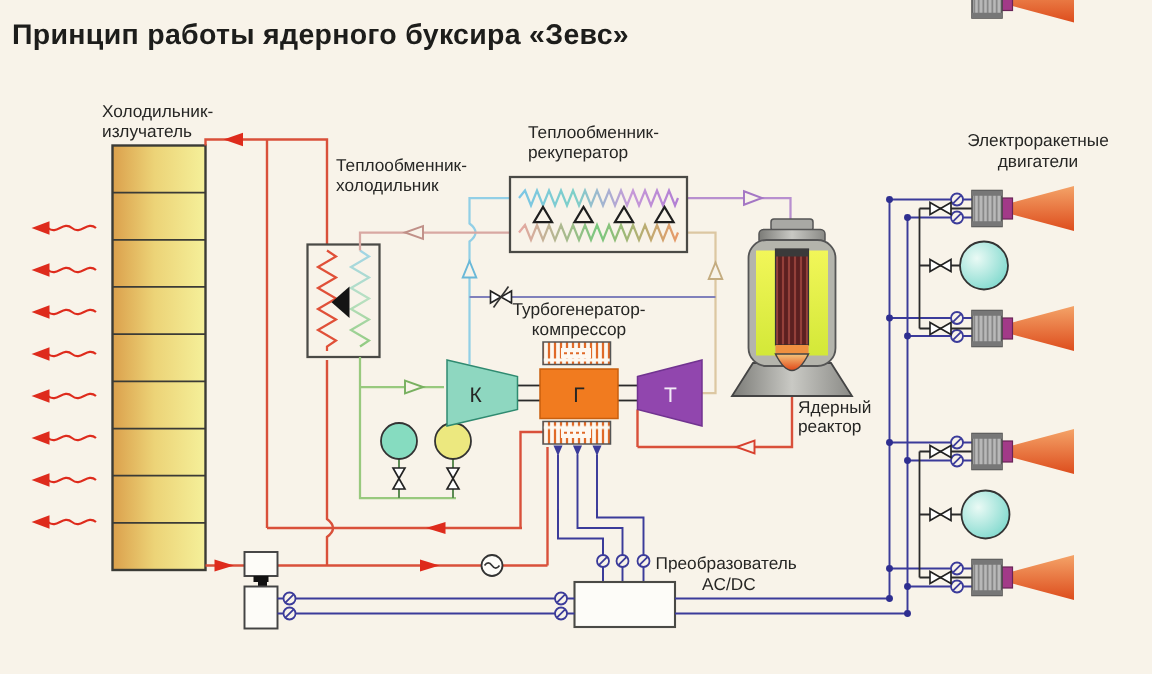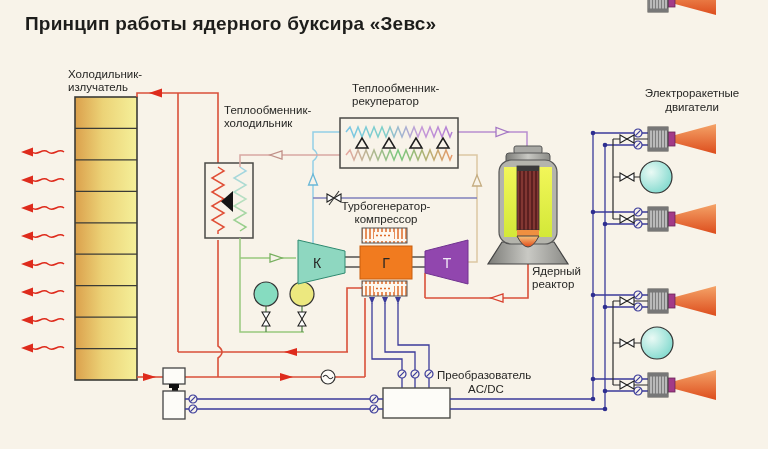--- a/index.html
+++ b/index.html
@@ -1,18 +1,18 @@
 <!DOCTYPE html>
 <html><head>
 <meta charset="utf-8">
 <style>
   html,body{margin:0;padding:0;background:#f8f3e9;}
   .stage{position:relative;width:768px;height:449px;background:#f8f3e9;overflow:hidden;
          font-family:"Liberation Sans",sans-serif;}
-  .title{position:absolute;left:25px;top:13px;font-size:19px;font-weight:bold;color:#1d1d1b;letter-spacing:.2px;}
+  .title{position:absolute;left:8px;top:13px;font-size:19px;font-weight:bold;color:#1d1d1b;letter-spacing:.2px;}
   svg{position:absolute;left:0;top:0;}
   text{font-family:"Liberation Sans",sans-serif;fill:#262624;}
   .lbl{font-size:11.5px;}
   .big{font-size:14px;}
 </style>
 </head>
 <body>
 
 <div class="stage">
   <div class="title">Принцип работы ядерного буксира «Зевс»</div>

